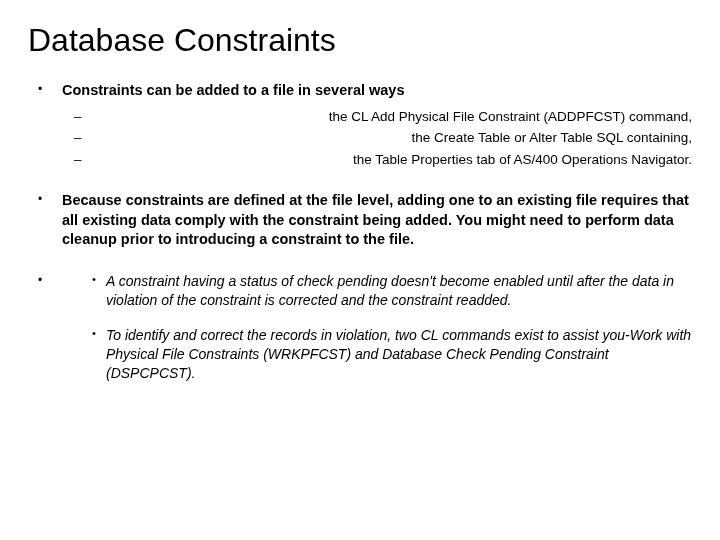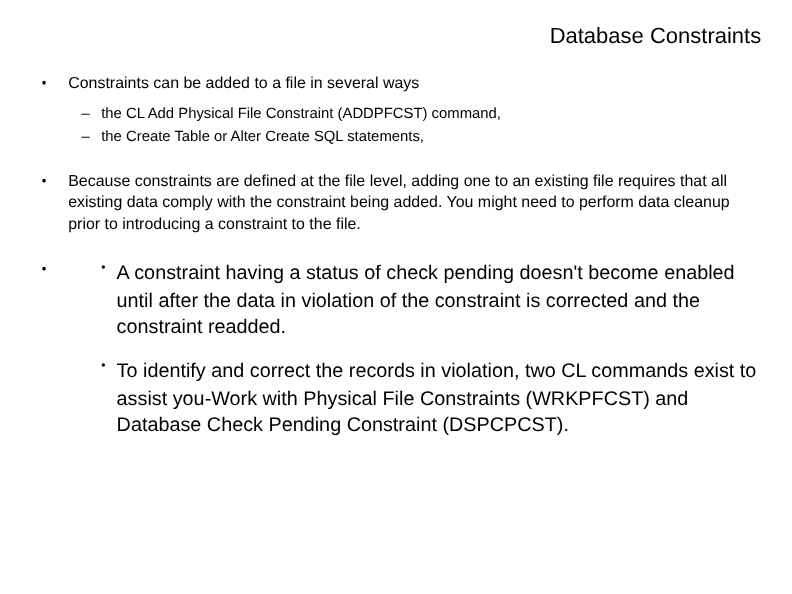--- a/index.html
+++ b/index.html
@@ -5,23 +5,23 @@
   * { margin: 0; padding: 0; box-sizing: border-box; }
   body {
     width: 720px;
     height: 540px;
     background: #fff;
     font-family: Arial, Helvetica, sans-serif;
     color: #000;
     padding: 20px 28px 20px 28px;
   }
   .title {
-    font-size: 20px;
+    font-size: 32px;
     font-weight: 400;
-    text-align: right;
+    text-align: left;
     margin-bottom: 22px;
     margin-top: 2px;
   }
   ul.level1 {
     list-style: none;
     padding-left: 0;
   }
   ul.level1 > li {
     position: relative;
     padding-left: 34px;
@@ -29,25 +29,26 @@
     font-size: 14.5px;
     line-height: 1.35;
   }
   ul.level1 > li::before {
     content: "•";
     position: absolute;
     left: 10px;
     top: 0;
     font-size: 12px;
   }
-  .bold { font-weight: 400; text-align: center; }
+  .bold { font-weight: 700; text-align: center; }
   ul.level2 {
     list-style: none;
     padding-left: 0;
     margin-top: 6px;
+    text-align: right;
   }
   ul.level2 > li {
     position: relative;
     padding-left: 30px;
     font-size: 13.5px;
     line-height: 1.45;
     margin-bottom: 2px;
   }
   ul.level2 > li::before {
     content: "–";
@@ -56,43 +57,45 @@
     top: 0;
   }
   ul.level3 {
     list-style: none;
     padding-left: 0;
     margin-top: 6px;
   }
   ul.level3 > li {
     position: relative;
     padding-left: 44px;
-    font-size: 18px;
+    font-size: 14px;
     line-height: 1.35;
     margin-bottom: 16px;
+    font-style: italic;
   }
   ul.level3 > li::before {
     content: "•";
     position: absolute;
     left: 30px;
     top: 0;
     font-size: 11px;
   }
 </style>
 </head>
 <body>
 
 <h1 class="title">Database Constraints</h1>
 
 <ul class="level1">
   <li>
     <span class="bold">Constraints can be added to a file in several ways</span>
     <ul class="level2">
       <li>the CL Add Physical File Constraint (ADDPFCST) command,</li>
-      <li>the Create Table or Alter Create SQL statements,</li>
+      <li>the Create Table or Alter Table SQL containing,</li>
+      <li>the Table Properties tab of AS/400 Operations Navigator.</li>
     </ul>
   </li>
 
   <li>
     <span class="bold">Because constraints are defined at the file level, adding one to an existing file requires that all existing data comply with the constraint being added. You might need to perform data cleanup prior to introducing a constraint to the file.</span>
   </li>
 
   <li>
     <ul class="level3">
       <li>A constraint having a status of check pending doesn't become enabled until after the data in violation of the constraint is corrected and the constraint readded.</li>

